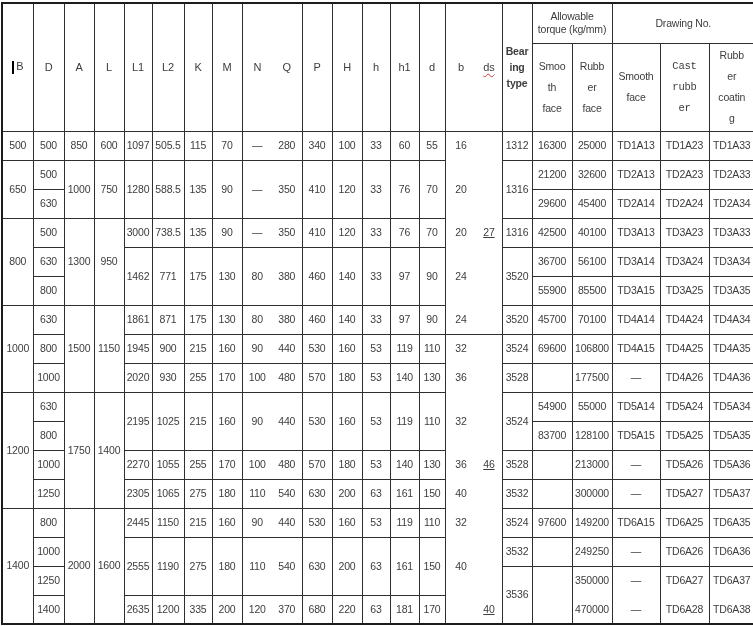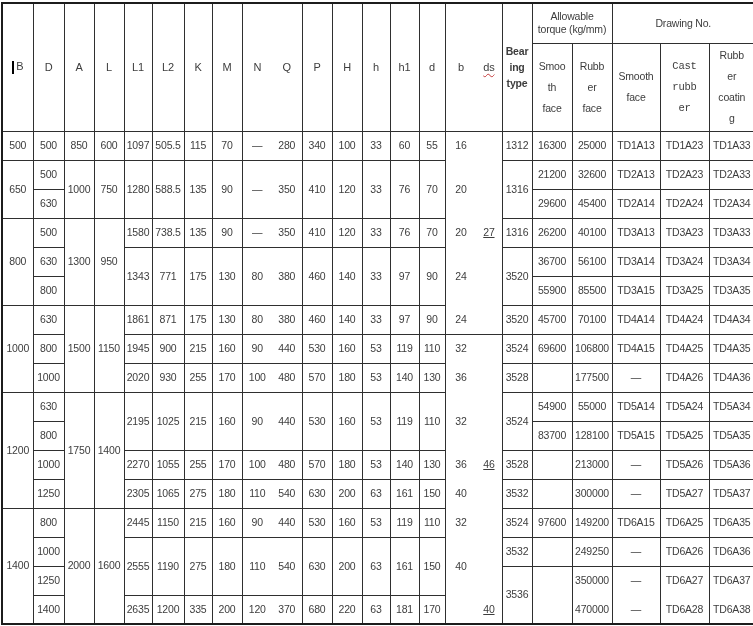--- a/index.html
+++ b/index.html
@@ -139,41 +139,41 @@
   <td>45400</td>
   <td>TD2A14</td>
   <td>TD2A24</td>
   <td>TD2A34</td>
 </tr>
 <tr>
   <td rowspan="3">800</td>
   <td>500</td>
   <td rowspan="3">1300</td>
   <td rowspan="3">950</td>
-  <td>1580</td>
+  <td>3000</td>
   <td>738.5</td>
   <td>135</td>
   <td>90</td>
   <td><span class="nh">—</span><span class="qh">350</span></td>
   <td>410</td>
   <td>120</td>
   <td>33</td>
   <td>76</td>
   <td>70</td>
   <td class="bds"><span class="bp">20</span><span class="dp">27</span></td>
   <td>1316</td>
-  <td>26200</td>
+  <td>42500</td>
   <td>40100</td>
   <td>TD3A13</td>
   <td>TD3A23</td>
   <td>TD3A33</td>
 </tr>
 <tr>
   <td>630</td>
-  <td rowspan="2">1343</td>
+  <td rowspan="2">1462</td>
   <td rowspan="2">771</td>
   <td rowspan="2">175</td>
   <td rowspan="2">130</td>
   <td rowspan="2"><span class="nh">80</span><span class="qh">380</span></td>
   <td rowspan="2">460</td>
   <td rowspan="2">140</td>
   <td rowspan="2">33</td>
   <td rowspan="2">97</td>
   <td rowspan="2">90</td>
   <td rowspan="2" class="bds"><span class="bp">24</span><span class="dp"></span></td>

